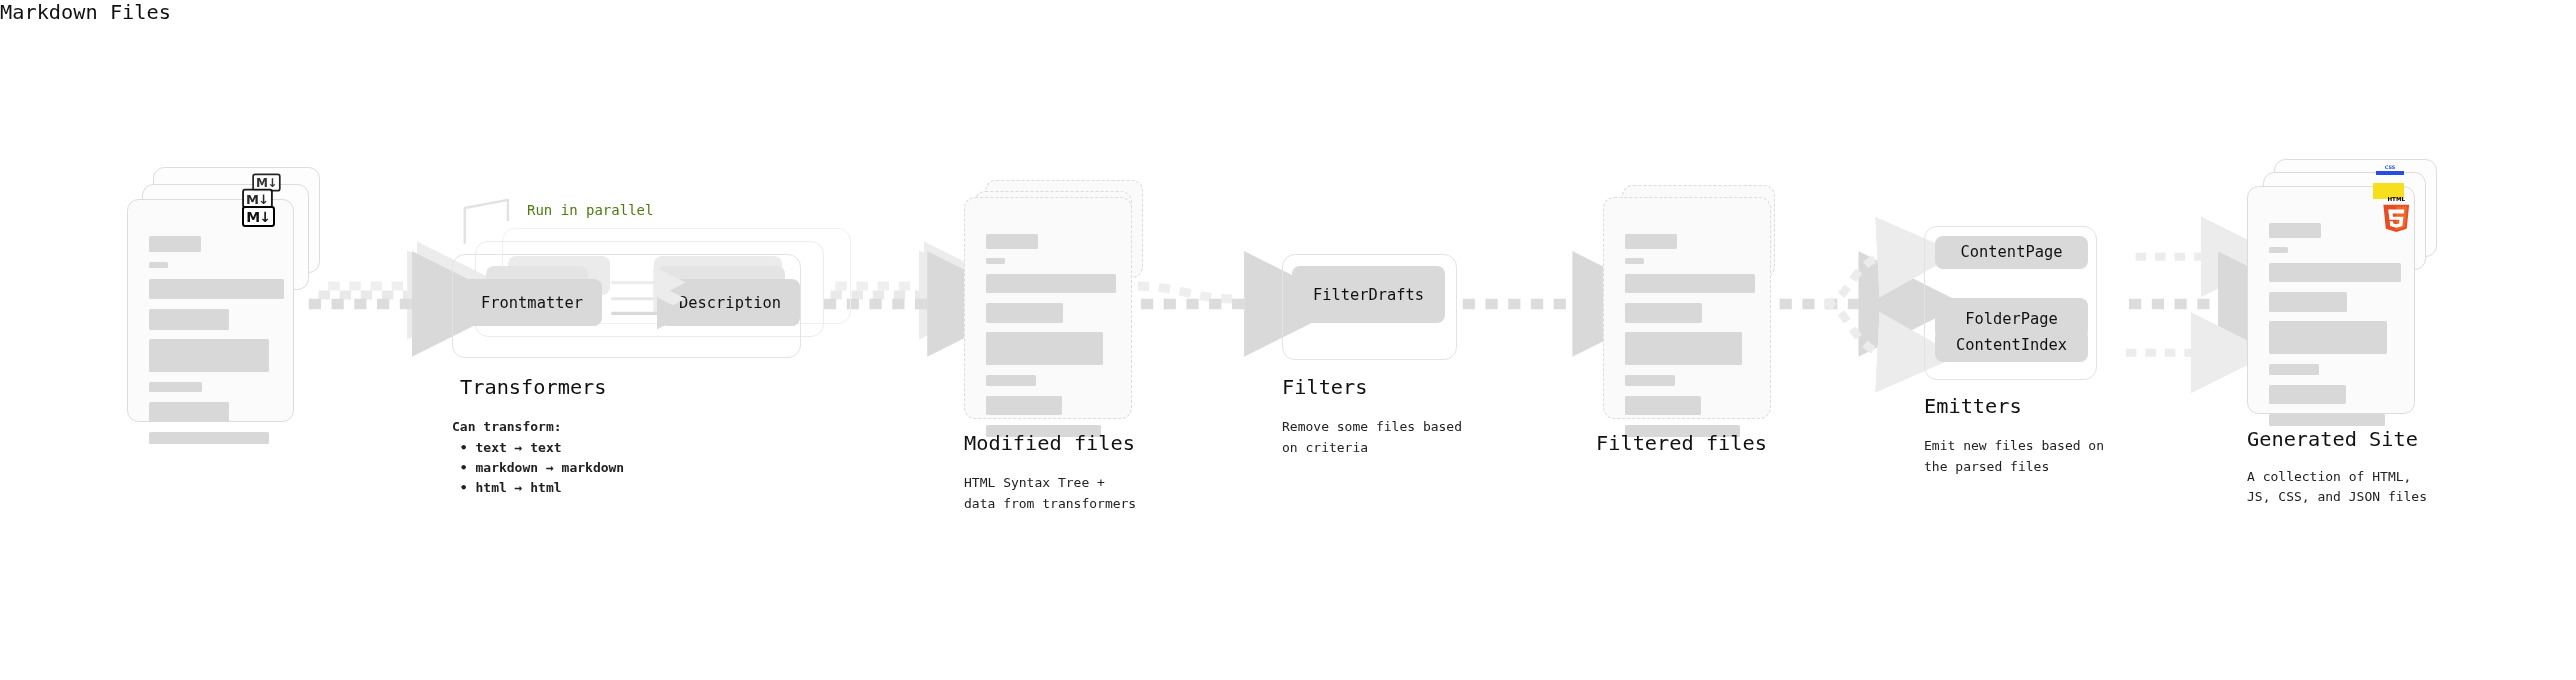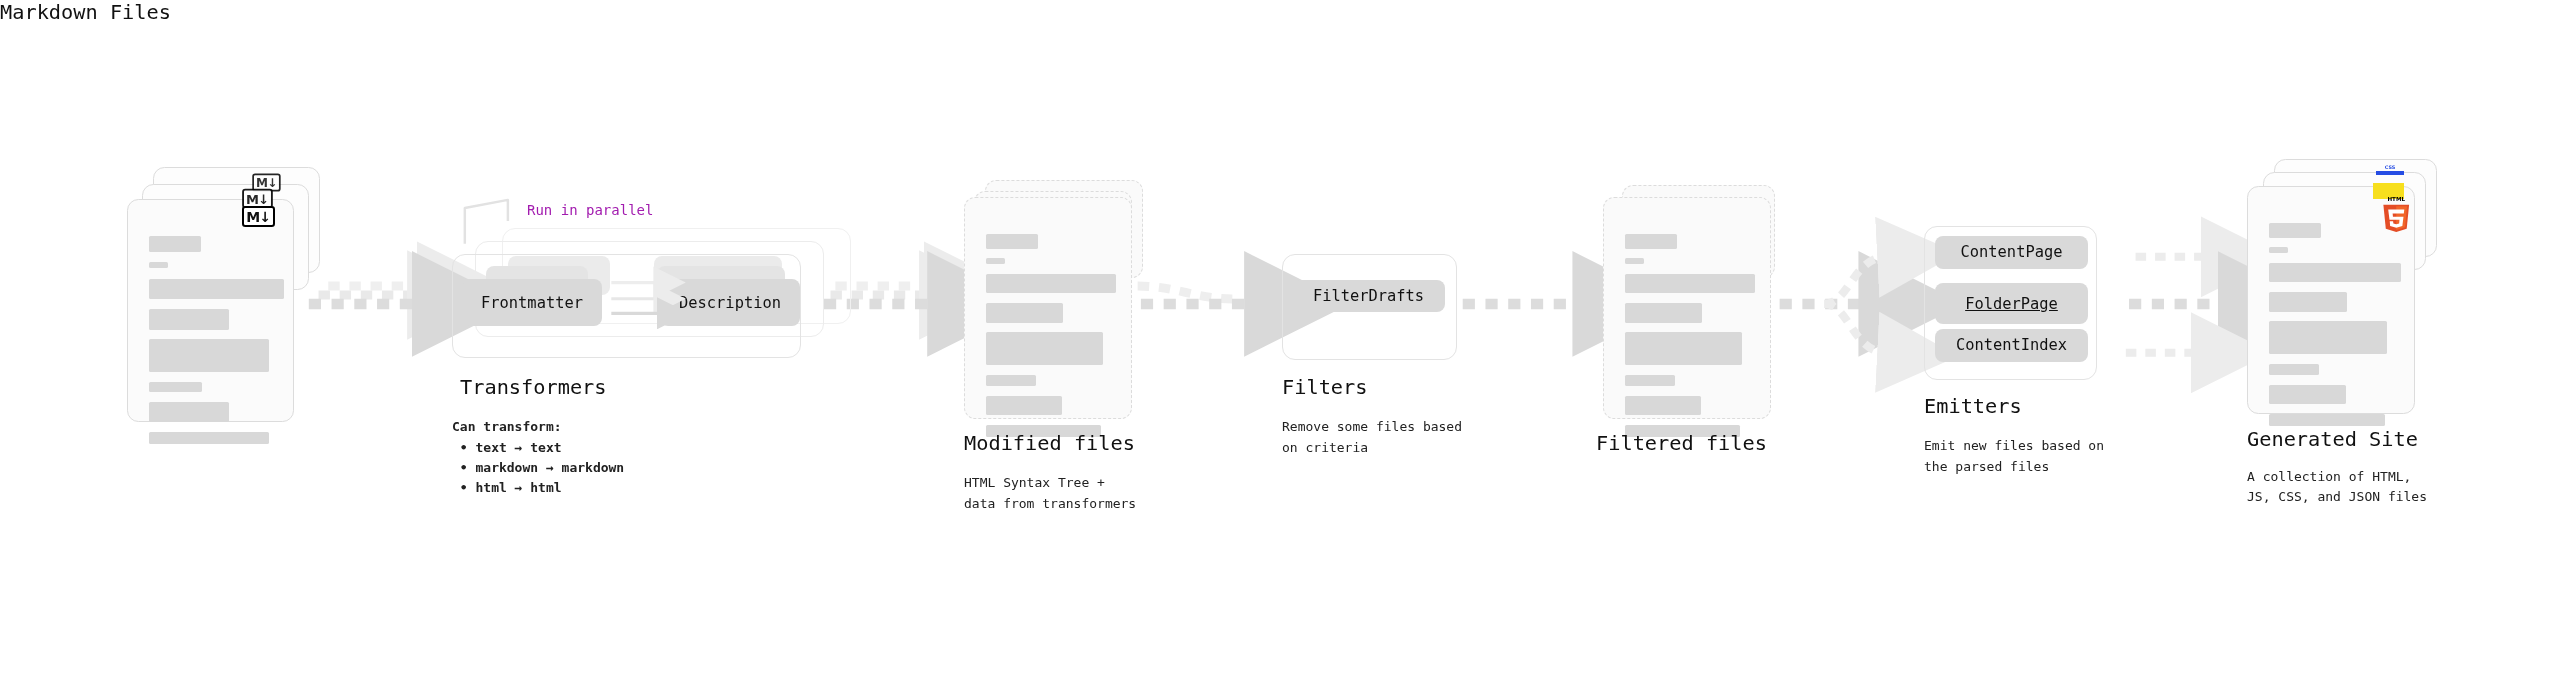--- a/index.html
+++ b/index.html
@@ -48,21 +48,21 @@
   }
   .chip{
     position:absolute;background:#d9d9d9;border-radius:8.1px;
     display:flex;align-items:center;justify-content:center;
     font-size:15.4px;color:#111;white-space:nowrap;
   }
   .chip.ghost{background:#ebebeb;}
   .chip.ghost2{background:#e4e4e4;}
 
   .parallel-label{
-    position:absolute;font-size:14px;color:#a21caf;white-space:pre;
+    position:absolute;font-size:14px;color:#4d7c0f;white-space:pre;
   }
   svg.overlay{position:absolute;left:0;top:0;overflow:visible;}
 </style>
 </head>
 <body>
 
 <div class="stage" style="left:0;top:0;">
 
   <div class="docstack">
     <div class="doc back" style="left:153px;top:167px;width:167px;height:106px;"></div>
@@ -185,21 +185,21 @@
       <div class="bar" style="width:115px;height:11.4px;"></div>
     </div>
   </div>
   <div class="title" style="position:absolute;left:964px;top:431px;">Modified files</div>
   <div class="subtitle" style="position:absolute;left:964px;top:462px;">HTML Syntax Tree +
 data from transformers</div>
 </div>
 
 <div class="stage">
   <div class="groupbox" style="left:1282px;top:254px;width:175px;height:106px;"></div>
-  <div class="chip" style="left:1292px;top:280px;width:153px;height:32px;">FilterDrafts</div>
+  <div class="chip" style="left:1292px;top:266px;width:153px;height:57px;">FilterDrafts</div>
   <div class="title" style="position:absolute;left:1282px;top:375px;">Filters</div>
   <div class="subtitle" style="position:absolute;left:1282px;top:406px;">Remove some files based
 on criteria</div>
 </div>
 
 <div class="stage">
   <div class="doc dashed" style="left:1622px;top:185px;width:153px;height:93px;"></div>
   <div class="doc dashed" style="left:1603px;top:197px;width:168px;height:222px;">
     <div class="bars">
       <div class="bar" style="width:52px;height:14.6px;"></div>
@@ -211,21 +211,21 @@
       <div class="bar" style="width:76px;height:19.5px;"></div>
       <div class="bar" style="width:115px;height:11.4px;"></div>
     </div>
   </div>
   <div class="title" style="position:absolute;left:1596px;top:431px;">Filtered files</div>
 </div>
 
 <div class="stage">
   <div class="groupbox" style="left:1924px;top:226px;width:173px;height:154px;"></div>
   <div class="chip" style="left:1935px;top:236px;width:153px;height:32.5px;">ContentPage</div>
-  <div class="chip" style="left:1935px;top:283px;width:153px;height:41px;text-decoration:underline;">FolderPage</div>
+  <div class="chip" style="left:1935px;top:298px;width:153px;height:41px;">FolderPage</div>
   <div class="chip" style="left:1935px;top:329px;width:153px;height:32.5px;">ContentIndex</div>
   <div class="title" style="position:absolute;left:1924px;top:394px;">Emitters</div>
   <div class="subtitle" style="position:absolute;left:1924px;top:425px;">Emit new files based on
 the parsed files</div>
 </div>
 
 <div class="stage">
   <div class="doc back" style="left:2274px;top:159px;width:163px;height:98px;"></div>
   <div class="doc back" style="left:2263px;top:172px;width:163px;height:98px;"></div>
   <div class="doc" style="left:2247px;top:186px;width:168px;height:228px;">

